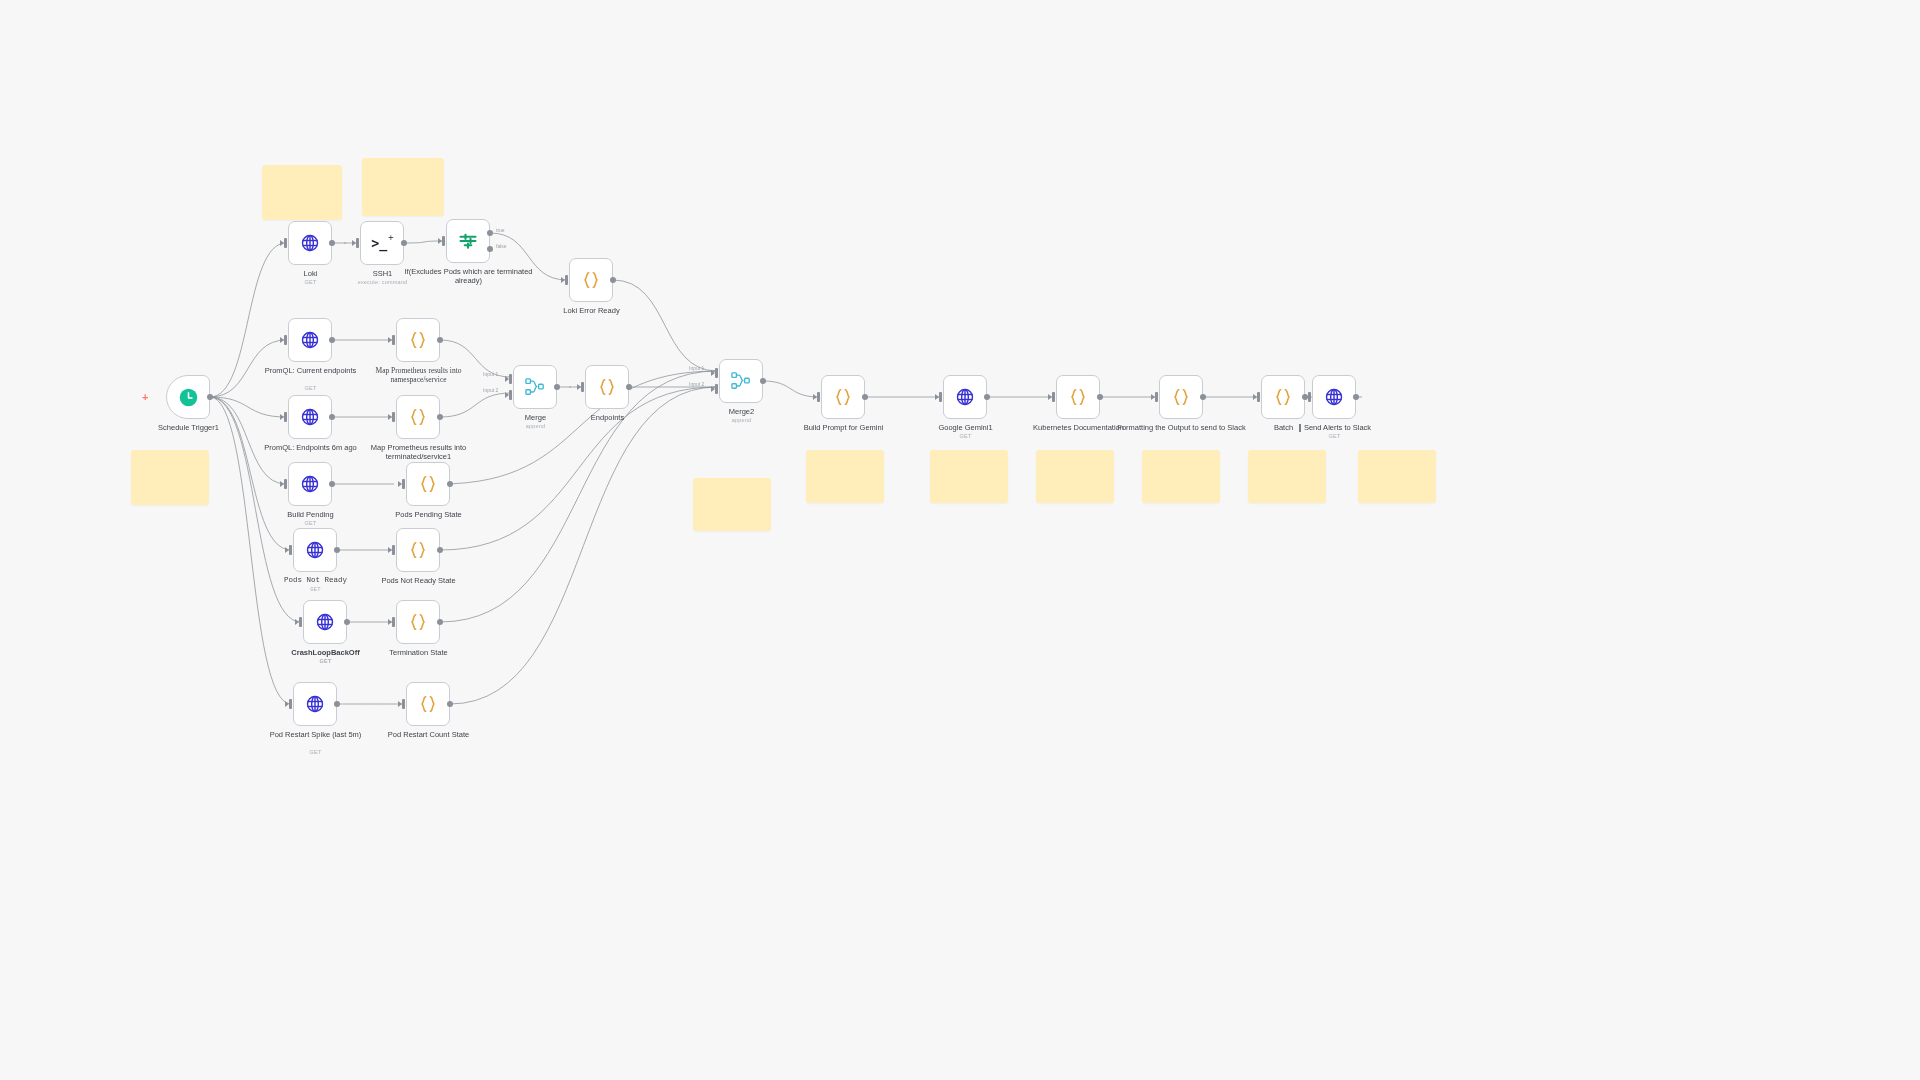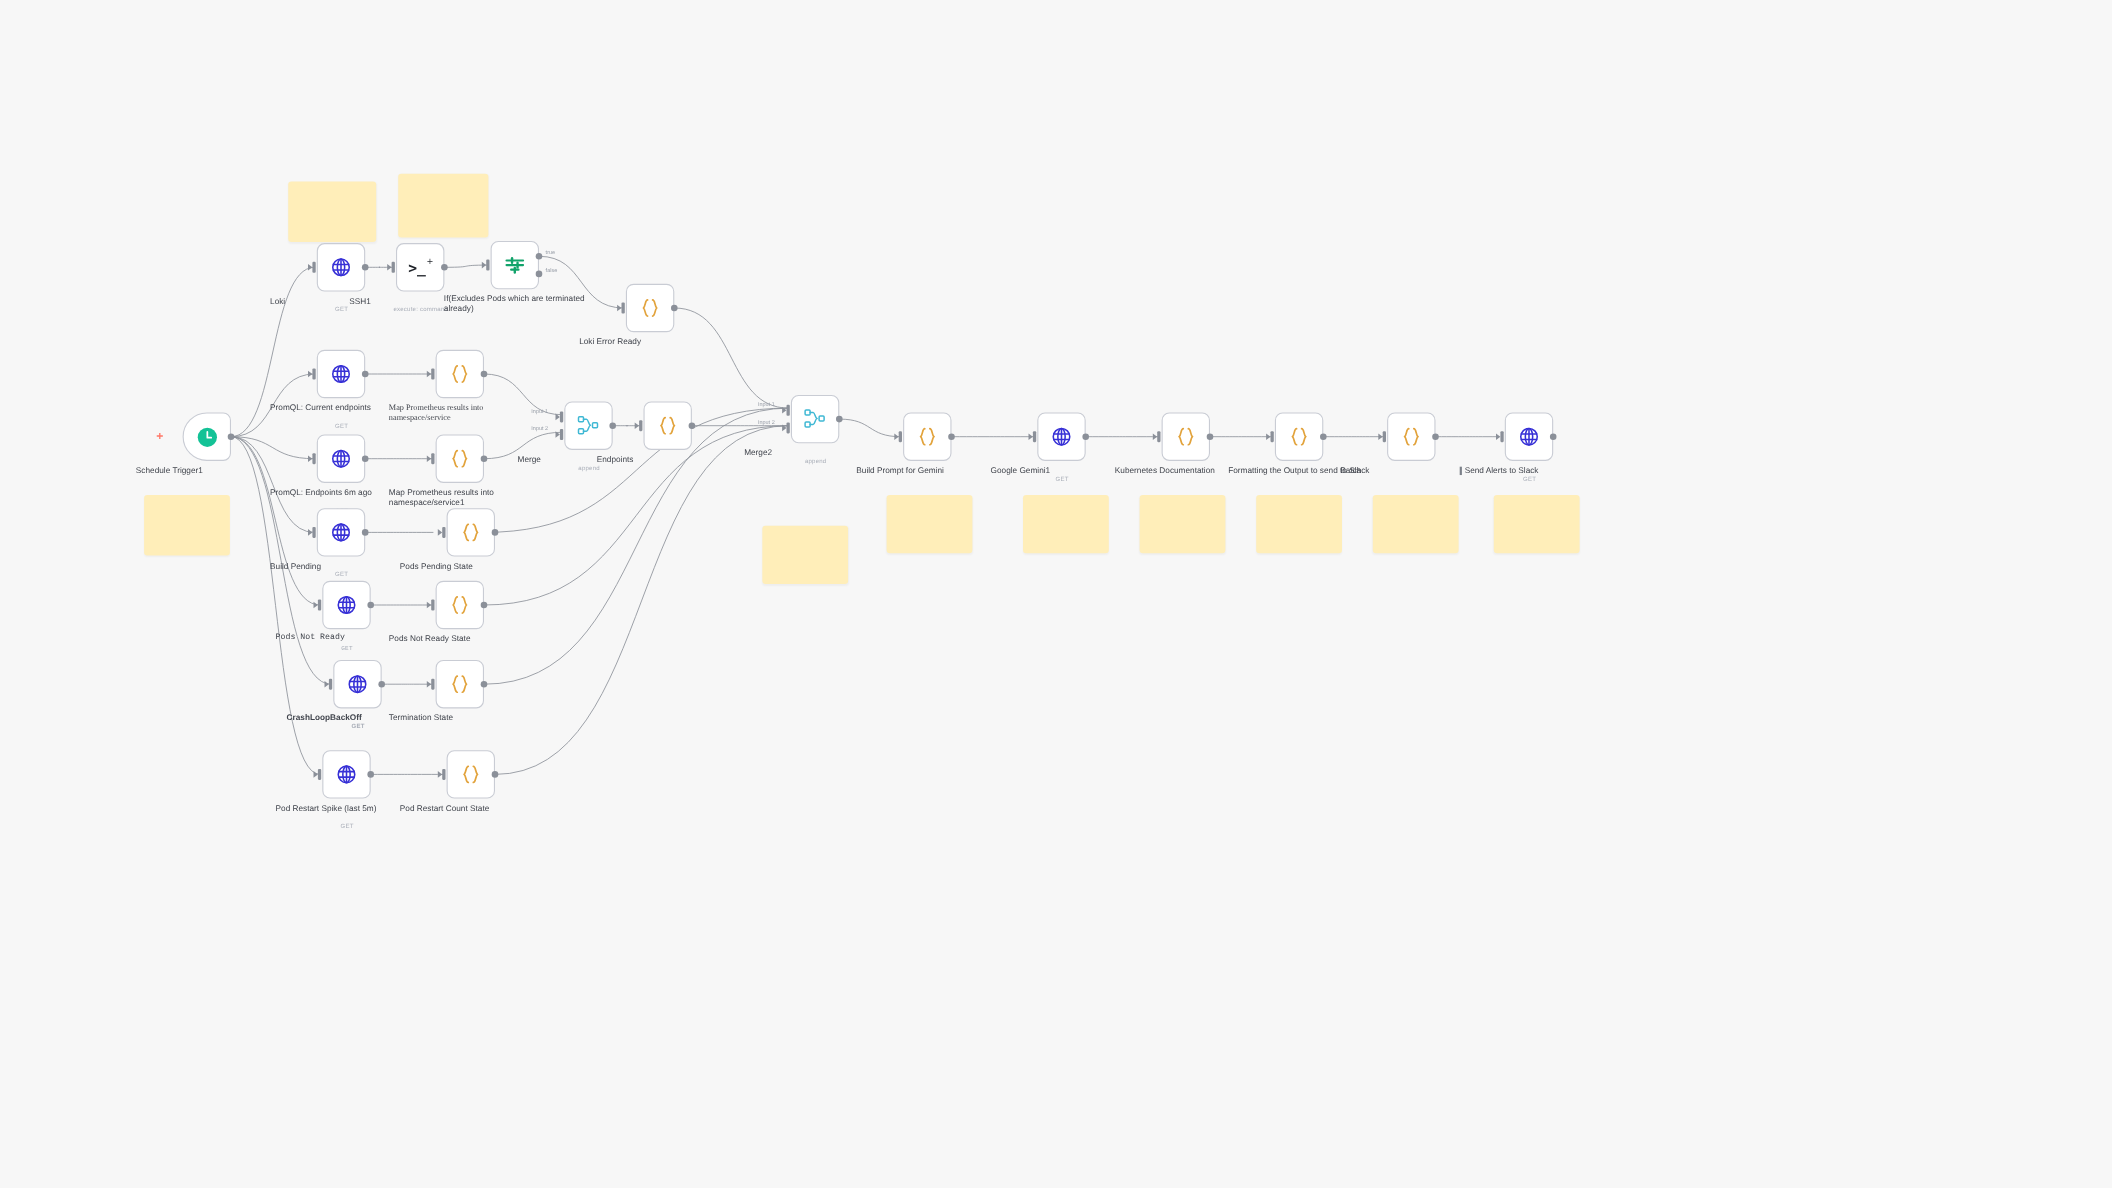--- a/index.html
+++ b/index.html
@@ -50,20 +50,21 @@
   }
   .node.trigger .node-box {
     border-radius: 22px 7px 7px 22px;
   }
   .node-label {
     position: absolute;
     left: 50%;
     top: 26px;
     transform: translateX(-50%);
     width: 130px;
+    text-align: center;
     font-size: 7.5px;
     line-height: 9px;
     color: #40444c;
     white-space: normal;
   }
   .node-sub {
     position: absolute;
     left: 50%;
     transform: translateX(-50%);
     width: 130px;
@@ -318,21 +319,21 @@
         <div class="node-box">
           <span>
             <svg class="icon-svg" width="22" height="22" viewBox="0 0 24 24" fill="none" stroke="#e2a33c" stroke-width="1.7" stroke-linecap="round">
               <path d="M9.5 4C7 4 7.5 10 5.5 12c2 2 1.5 8 4 8"></path>
               <path d="M14.5 4c2.5 0 2 6 4 8-2 2-1.5 8-4 8"></path>
             </svg>
           </span>
         </div>
         <div class="inport"></div>
         <div class="port out"></div>
-        <div class="node-label">Map Prometheus results into namespace/service1</div>
+        <div class="node-label">Map Prometheus results into terminated/service1</div>
       </div>
       <div class="node" style="left: 535px; top: 387px;">
         <div class="node-box">
           <span>
             <svg class="icon-svg" width="22" height="20" viewBox="0 0 24 22" fill="none" stroke="#3fb8d4" stroke-width="1.5">
               <rect x="2" y="2" width="5" height="5" rx="1"></rect>
               <rect x="2" y="14" width="5" height="5" rx="1"></rect>
               <rect x="16" y="8" width="5" height="5" rx="1"></rect>
               <path d="M7 4.5h3c2 0 2 6 4 6M7 16.5h3c2 0 2-6 4-6" stroke-linecap="round"></path>
             </svg>
@@ -560,21 +561,21 @@
             <svg class="icon-svg" width="22" height="22" viewBox="0 0 24 24" fill="none" stroke="#e2a33c" stroke-width="1.7" stroke-linecap="round">
               <path d="M9.5 4C7 4 7.5 10 5.5 12c2 2 1.5 8 4 8"></path>
               <path d="M14.5 4c2.5 0 2 6 4 8-2 2-1.5 8-4 8"></path>
             </svg>
           </span>
         </div>
         <div class="inport"></div>
         <div class="port out"></div>
         <div class="node-label">Batch</div>
       </div>
-      <div class="node" style="left: 1390px; top: 397px;">
+      <div class="node" style="left: 1334px; top: 397px;">
         <div class="node-box">
           <span>
             <svg class="icon-svg" width="20" height="20" viewBox="0 0 24 24" fill="none" stroke="#3730d6" stroke-width="1.7">
               <circle cx="12" cy="12" r="9"></circle>
               <ellipse cx="12" cy="12" rx="4" ry="9"></ellipse>
               <line x1="3" y1="9" x2="21" y2="9"></line>
               <line x1="3" y1="15" x2="21" y2="15"></line>
               <line x1="12" y1="3" x2="12" y2="21"></line>
             </svg>
           </span>

